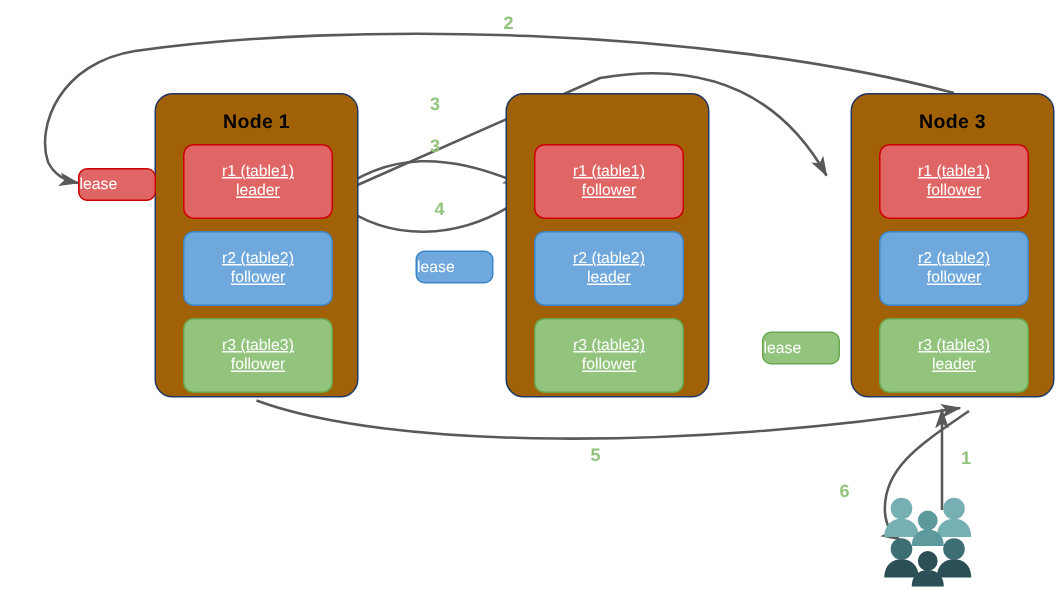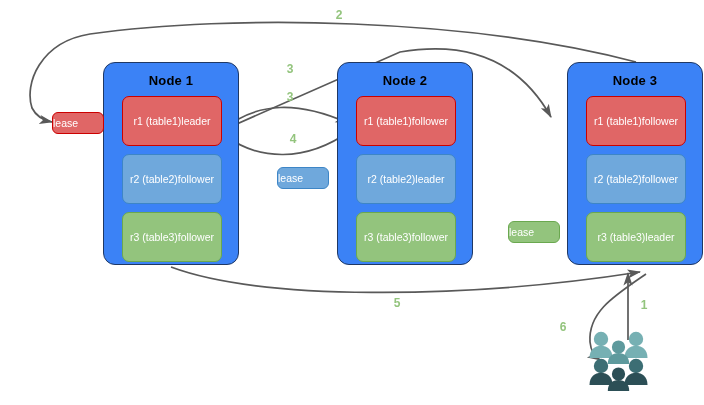--- a/index.html
+++ b/index.html
@@ -21,44 +21,45 @@
     position: absolute;
     left: 0; top: 0;
     width: 704px; height: 405px;
     pointer-events: none;
   }
   .node {
     position: absolute;
     box-sizing: border-box;
     border: 1.6px solid #1f3864;
     border-radius: 12px;
-    background: #3b82f6;
+    background: #a16207;
   }
   .node-title {
     position: absolute;
     left: 0; right: 0;
     top: 10px;
     text-align: center;
     font-size: 13px;
     font-weight: bold;
     color: #000000;
     letter-spacing: 0.2px;
   }
   .replica {
     position: absolute;
     box-sizing: border-box;
     border-radius: 7px;
     display: flex;
-    flex-direction: row;
+    flex-direction: column;
     align-items: center;
     justify-content: center;
     color: #ffffff;
     font-size: 10.5px;
     line-height: 13px;
     text-align: center;
+    text-decoration: underline;
   }
   .replica .l2 { display: block; }
   .rep-red   { background: #e06666; border: 1.4px solid #cc0000; }
   .rep-blue  { background: #6fa8dc; border: 1.4px solid #3d85c6; }
   .rep-green { background: #93c47d; border: 1.4px solid #6aa84f; }
 
   .lease {
     position: absolute;
     box-sizing: border-box;
     border-radius: 6px;
@@ -122,21 +123,20 @@
       <span>r2 (table2)</span>
       <span class="l2">follower</span>
     </div>
     <div class="replica rep-green" style="left:18px; top:149px; width:100px; height:50px;">
       <span>r3 (table3)</span>
       <span class="l2">follower</span>
     </div>
   </div>
 
   <div class="node" style="left:337px; top:62px; width:136px; height:203px;">
-    <div class="node-title">Node 2</div>
     <div class="replica rep-red" style="left:18px; top:33px; width:100px; height:50px;">
       <span>r1 (table1)</span>
       <span class="l2">follower</span>
     </div>
     <div class="replica rep-blue" style="left:18px; top:91px; width:100px; height:50px;">
       <span>r2 (table2)</span>
       <span class="l2">leader</span>
     </div>
     <div class="replica rep-green" style="left:18px; top:149px; width:100px; height:50px;">
       <span>r3 (table3)</span>

